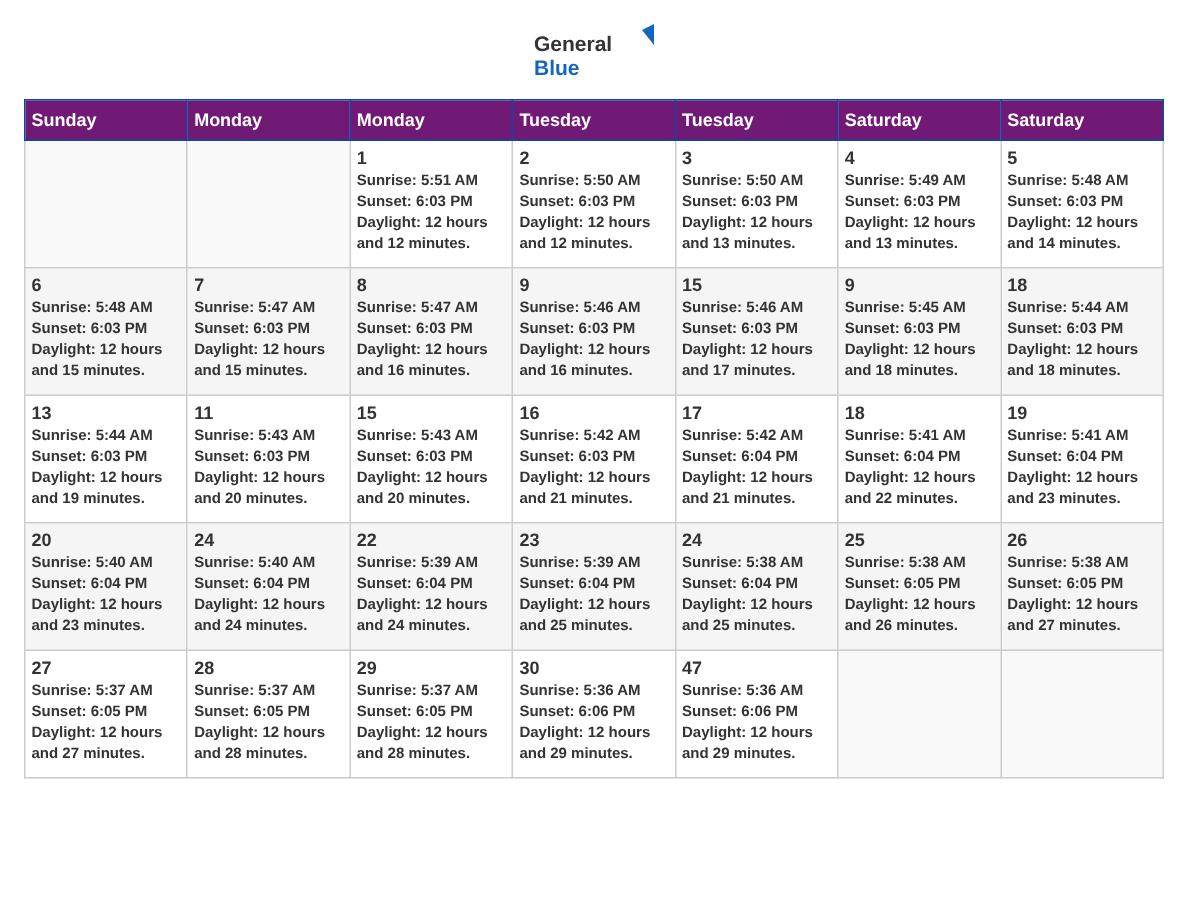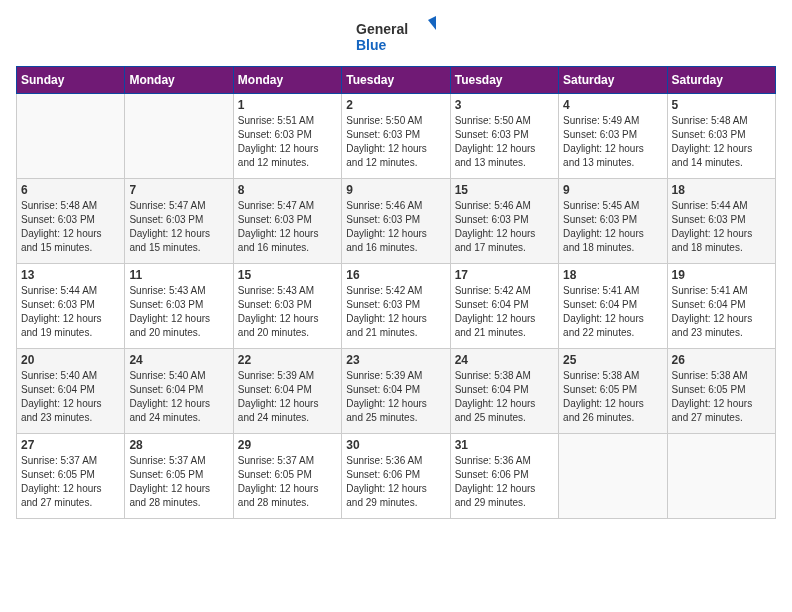--- a/index.html
+++ b/index.html
@@ -62,20 +62,21 @@
     .day-num {
       font-size: 12px;
       font-weight: bold;
       display: block;
       margin-bottom: 2px;
     }
     .day-info {
       font-size: 10px;
       line-height: 1.4;
       color: #333;
+      font-weight: bold;
     }
     tr:nth-child(even) td {
       background: #f5f5f5;
     }
     tr:nth-child(even) td.empty {
       background: #efefef;
     }
   </style>
 </head>
 <body>
@@ -292,21 +293,21 @@
 Sunset: 6:05 PM
 Daylight: 12 hours and 28 minutes.</div>
         </td>
         <td>
           <span class="day-num">30</span>
           <div class="day-info">Sunrise: 5:36 AM
 Sunset: 6:06 PM
 Daylight: 12 hours and 29 minutes.</div>
         </td>
         <td>
-          <span class="day-num">31</span>
+          <span class="day-num">47</span>
           <div class="day-info">Sunrise: 5:36 AM
 Sunset: 6:06 PM
 Daylight: 12 hours and 29 minutes.</div>
         </td>
         <td class="empty"></td>
         <td class="empty"></td>
       </tr>
     </tbody>
 </table>
 

